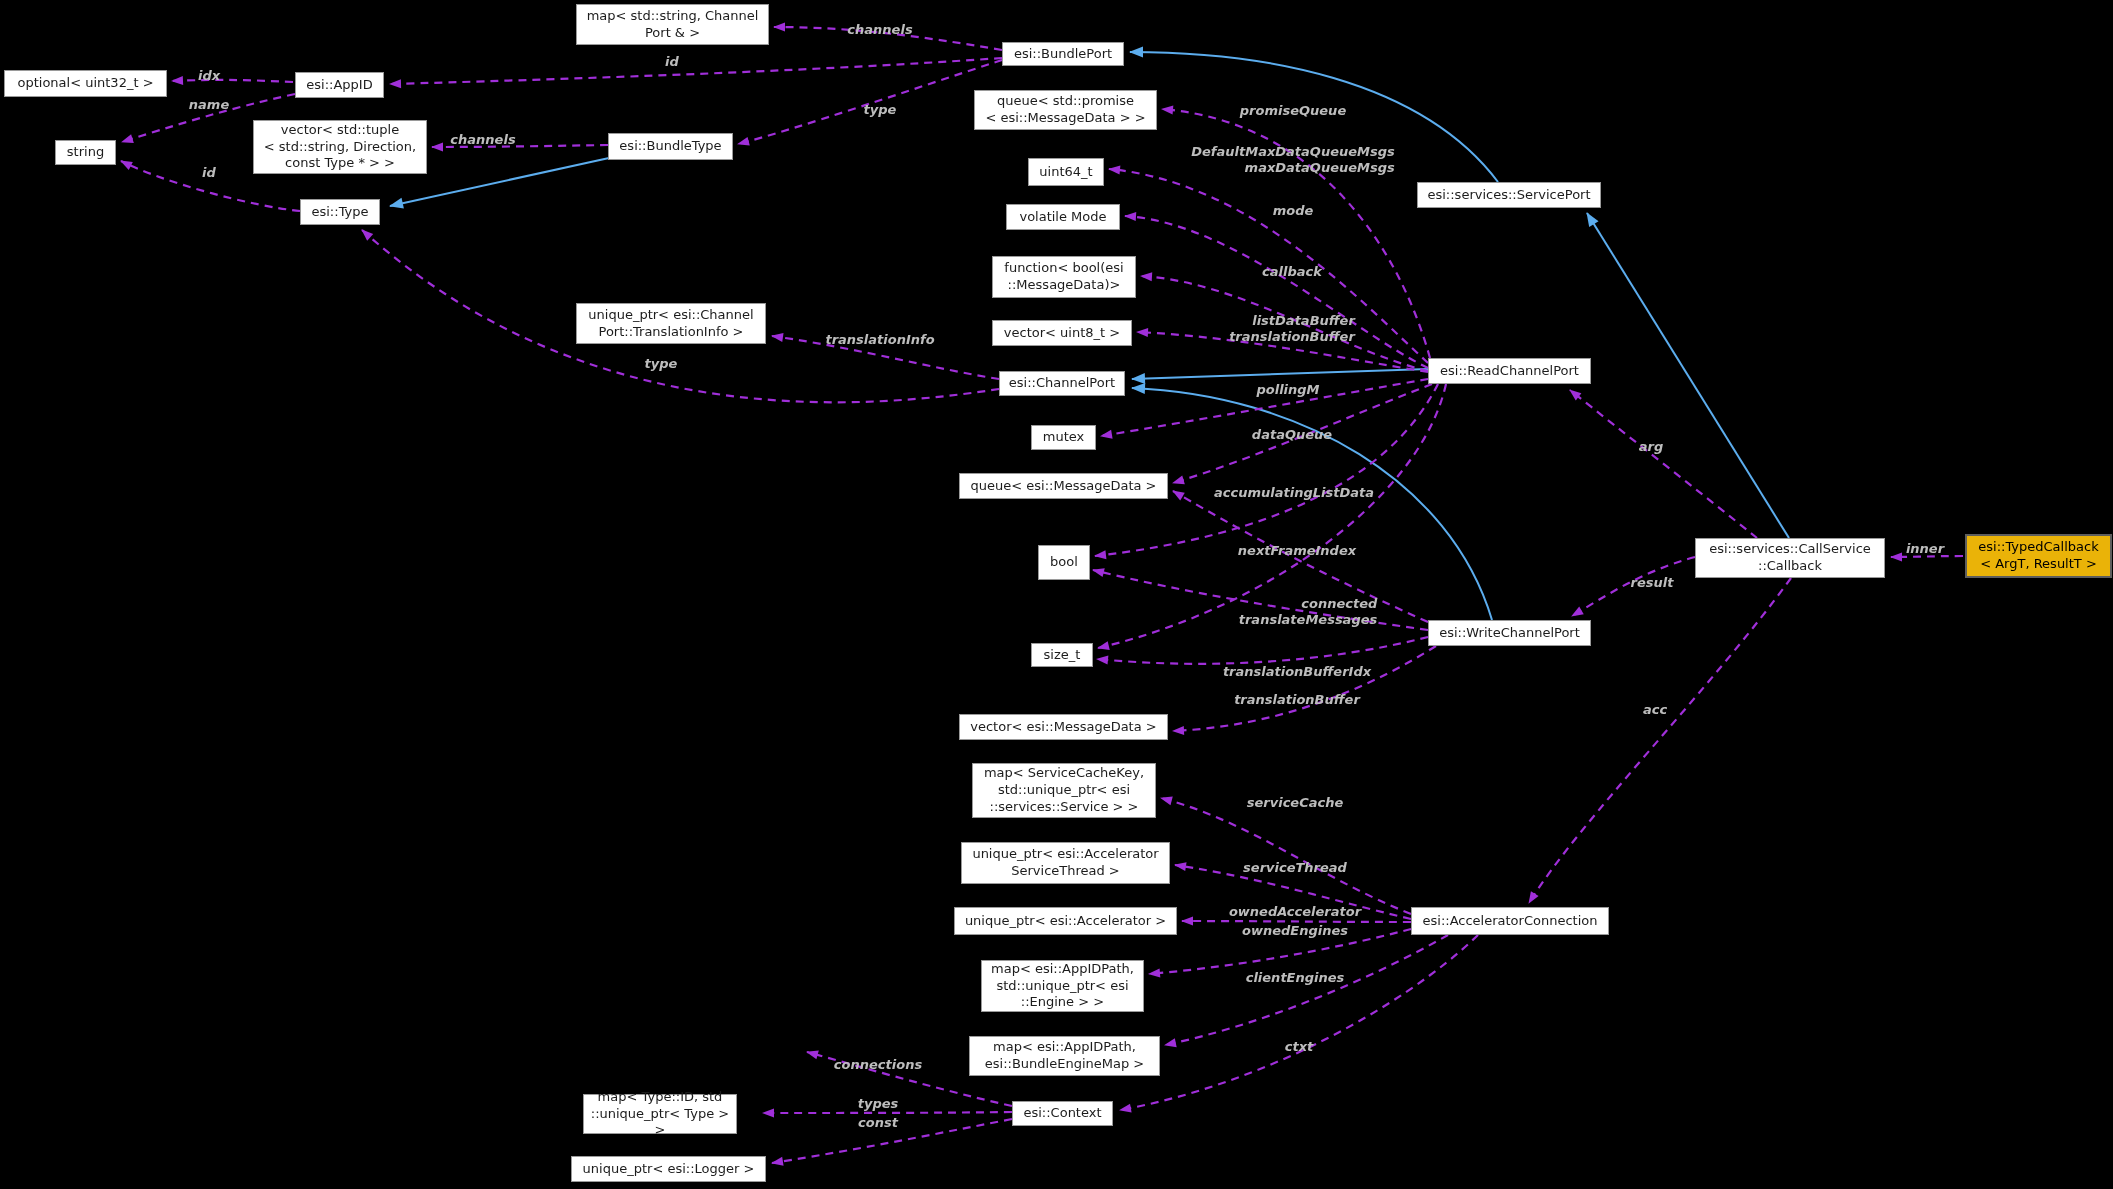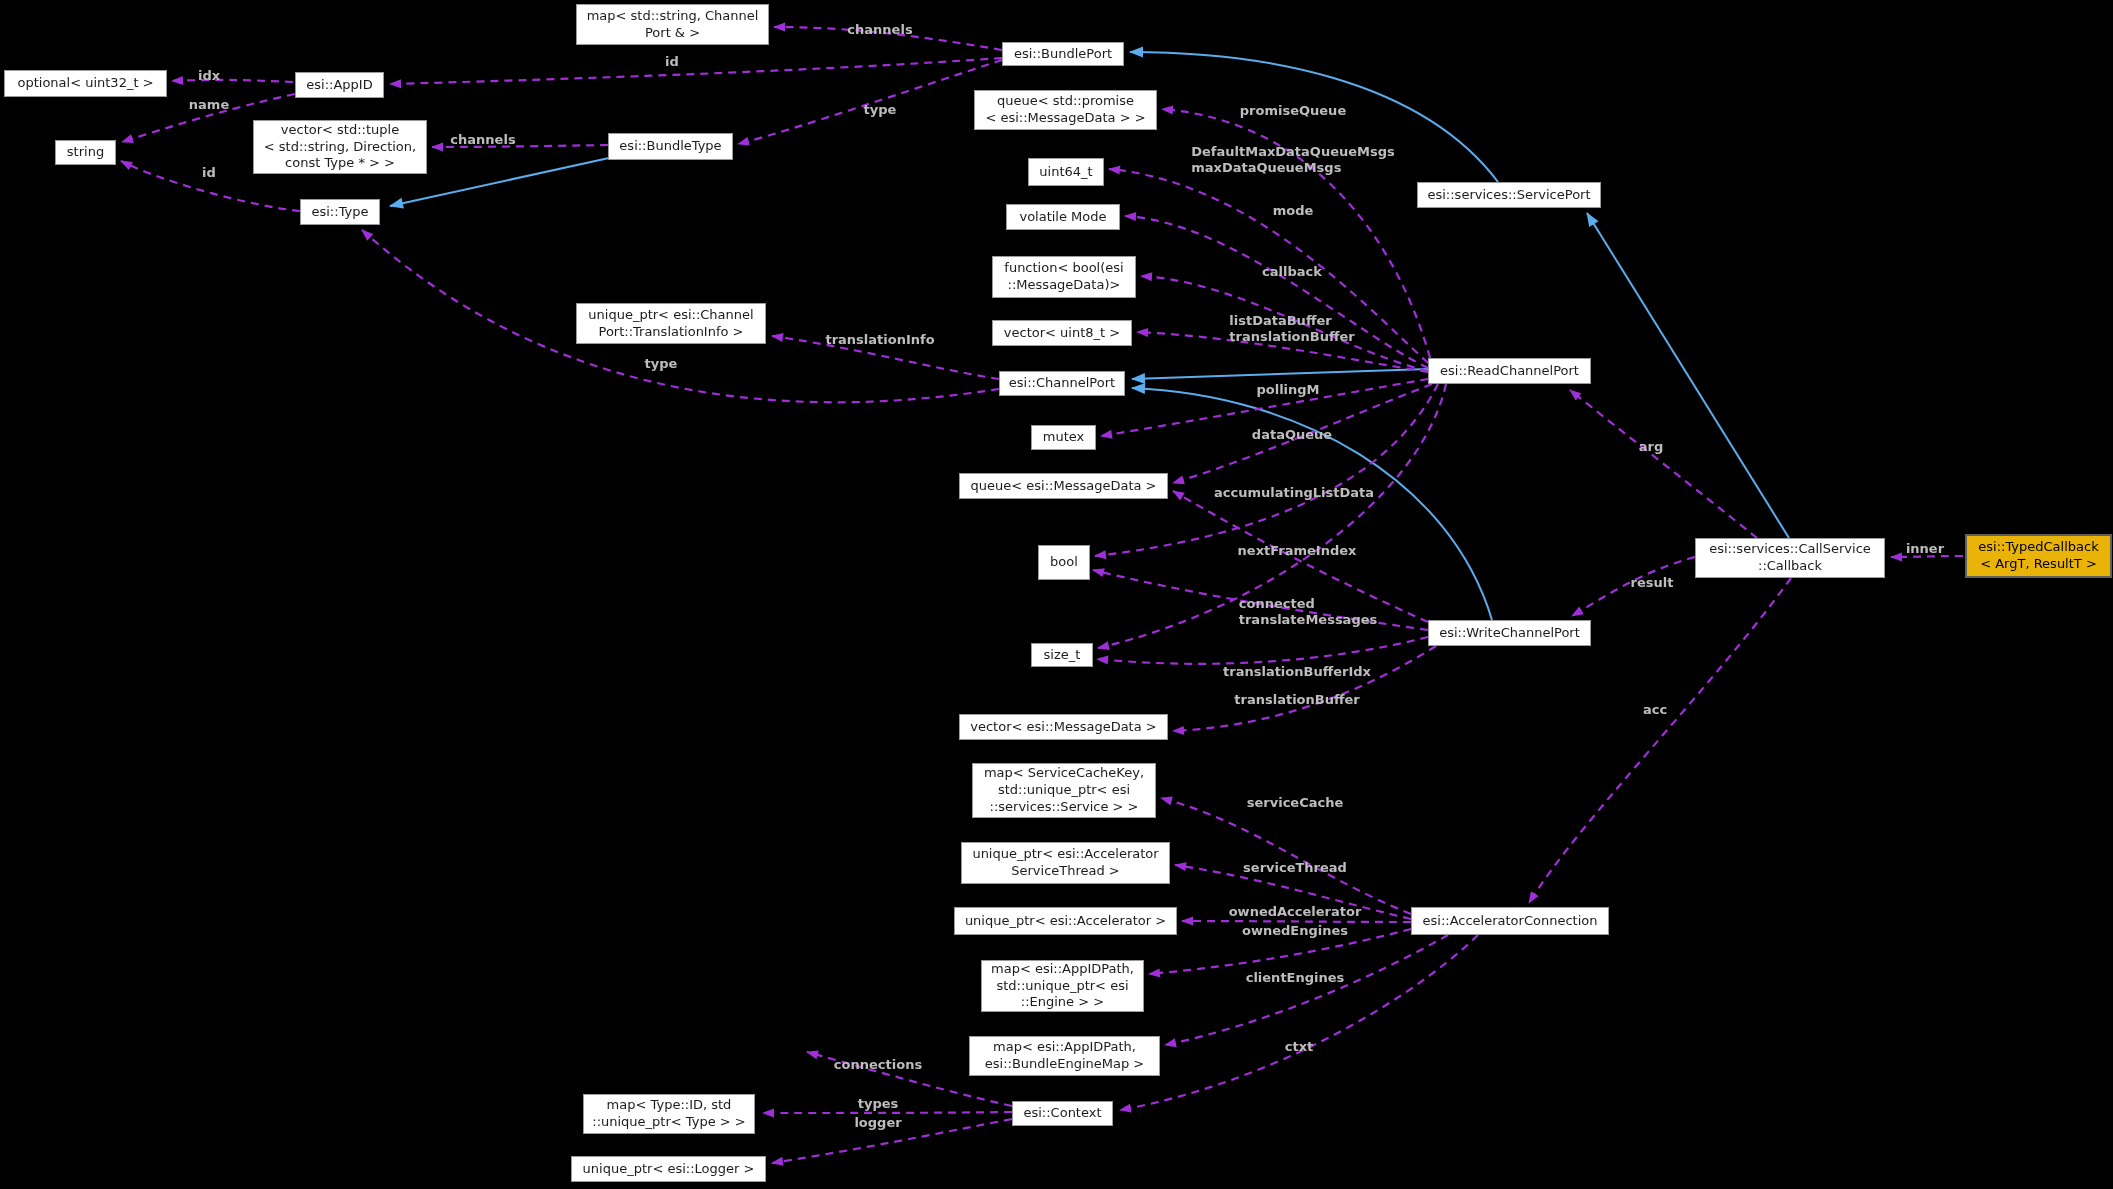--- a/index.html
+++ b/index.html
@@ -4,21 +4,21 @@
 <style>
   html,body{margin:0;padding:0;background:#000;}
   .canvas{position:relative;width:2113px;height:1189px;background:#000;
           font-family:"DejaVu Sans","Liberation Sans",sans-serif;overflow:hidden;}
   svg.edges{position:absolute;left:0;top:0;width:2113px;height:1189px;}
   .node{position:absolute;box-sizing:border-box;background:#fff;border:1.5px solid #9a9a9a;
         color:#1c1c1c;font-size:13px;line-height:1.3;display:flex;align-items:center;
         justify-content:center;text-align:center;white-space:pre-line;padding:1px 2px;}
   .node.hl{background:#eab308;border:2.5px solid #5e5e5e;color:#000;}
   .elabel{position:absolute;transform:translate(-50%,-50%);color:#bdbdbd;font-size:13px;
-          font-weight:bold;white-space:pre-line;text-align:left;line-height:1.25;}
+          font-weight:bold;white-space:pre-line;text-align:right;line-height:1.25;font-style:italic;}
   path.p{fill:none;stroke:#a02fd9;stroke-width:2.2;stroke-dasharray:8 6;}
   path.b{fill:none;stroke:#5cadee;stroke-width:2;}
 </style>
 </head>
 <body>
 
 <div class="canvas">
 
   <svg class="edges">
     <defs>
@@ -111,21 +111,21 @@
 ::services::Service &gt; &gt;</div>
   <div class="node" style="left:961px;top:842px;width:209px;height:42px">unique_ptr&lt; esi::Accelerator
 ServiceThread &gt;</div>
   <div class="node" style="left:954px;top:907px;width:223px;height:28px">unique_ptr&lt; esi::Accelerator &gt;</div>
   <div class="node" style="left:981px;top:960px;width:163px;height:52px">map&lt; esi::AppIDPath,
 std::unique_ptr&lt; esi
 ::Engine &gt; &gt;</div>
   <div class="node" style="left:969px;top:1036px;width:191px;height:40px">map&lt; esi::AppIDPath,
 esi::BundleEngineMap &gt;</div>
   <div class="node" style="left:1411px;top:907px;width:198px;height:28px">esi::AcceleratorConnection</div>
-  <div class="node" style="left:583px;top:1094px;width:172px;height:40px">map&lt; Type::ID, std
+  <div class="node" style="left:583px;top:1094px;width:154px;height:40px">map&lt; Type::ID, std
 ::unique_ptr&lt; Type &gt; &gt;</div>
   <div class="node" style="left:1012px;top:1101px;width:101px;height:25px">esi::Context</div>
   <div class="node" style="left:571px;top:1156px;width:195px;height:26px">unique_ptr&lt; esi::Logger &gt;</div>
 
   <span class="elabel" style="left:880px;top:30px">channels</span>
   <span class="elabel" style="left:672px;top:62px">id</span>
   <span class="elabel" style="left:209px;top:76px">idx</span>
   <span class="elabel" style="left:209px;top:105px">name</span>
   <span class="elabel" style="left:483px;top:140px">channels</span>
   <span class="elabel" style="left:880px;top:110px">type</span>
@@ -152,15 +152,15 @@
   <span class="elabel" style="left:1925px;top:549px">inner</span>
   <span class="elabel" style="left:1655px;top:710px">acc</span>
   <span class="elabel" style="left:1295px;top:803px">serviceCache</span>
   <span class="elabel" style="left:1295px;top:868px">serviceThread</span>
   <span class="elabel" style="left:1295px;top:912px">ownedAccelerator</span>
   <span class="elabel" style="left:1295px;top:931px">ownedEngines</span>
   <span class="elabel" style="left:1295px;top:978px">clientEngines</span>
   <span class="elabel" style="left:1299px;top:1047px">ctxt</span>
   <span class="elabel" style="left:878px;top:1065px">connections</span>
   <span class="elabel" style="left:878px;top:1104px">types</span>
-  <span class="elabel" style="left:878px;top:1123px">logger</span>
+  <span class="elabel" style="left:878px;top:1123px">const</span>
 
 </div>
 
 </body></html>

